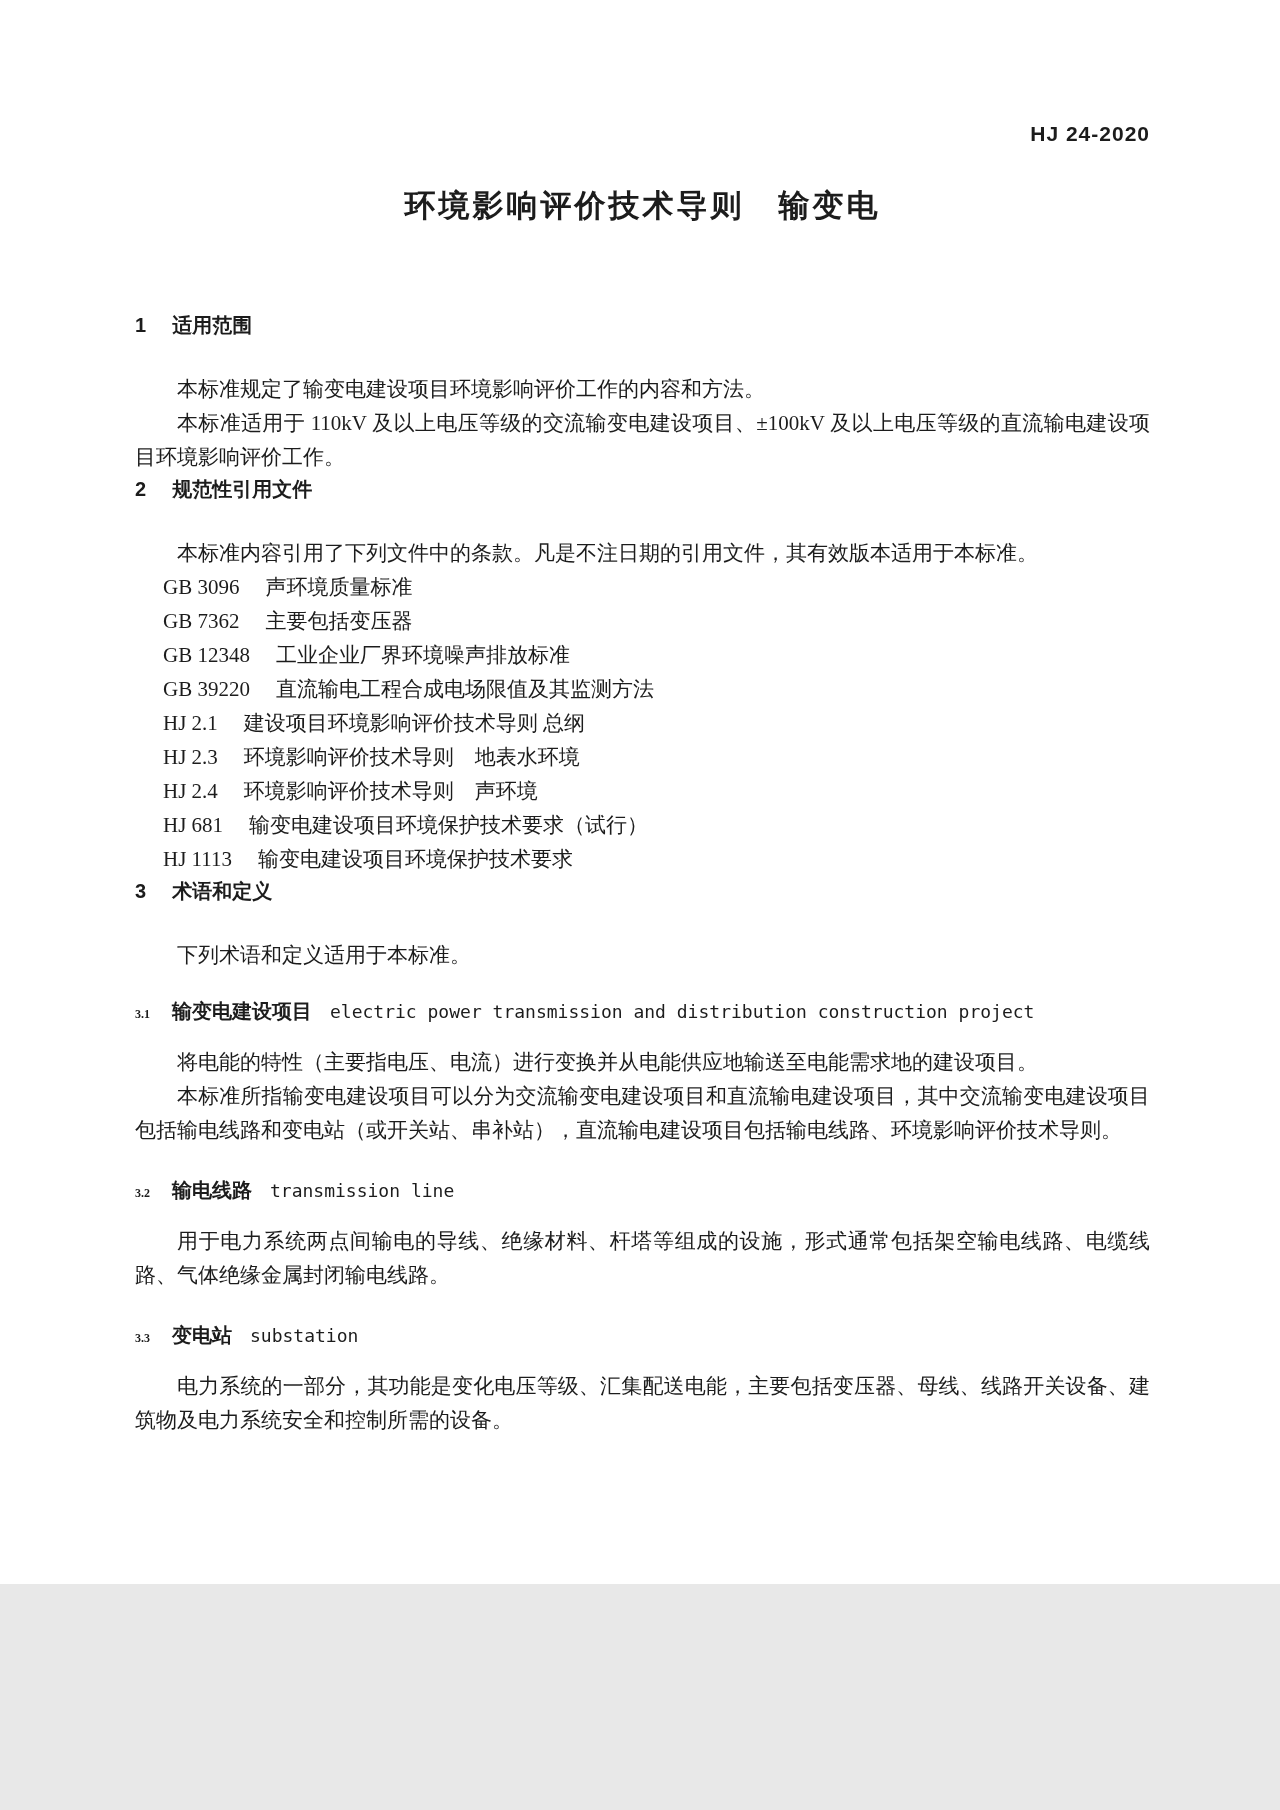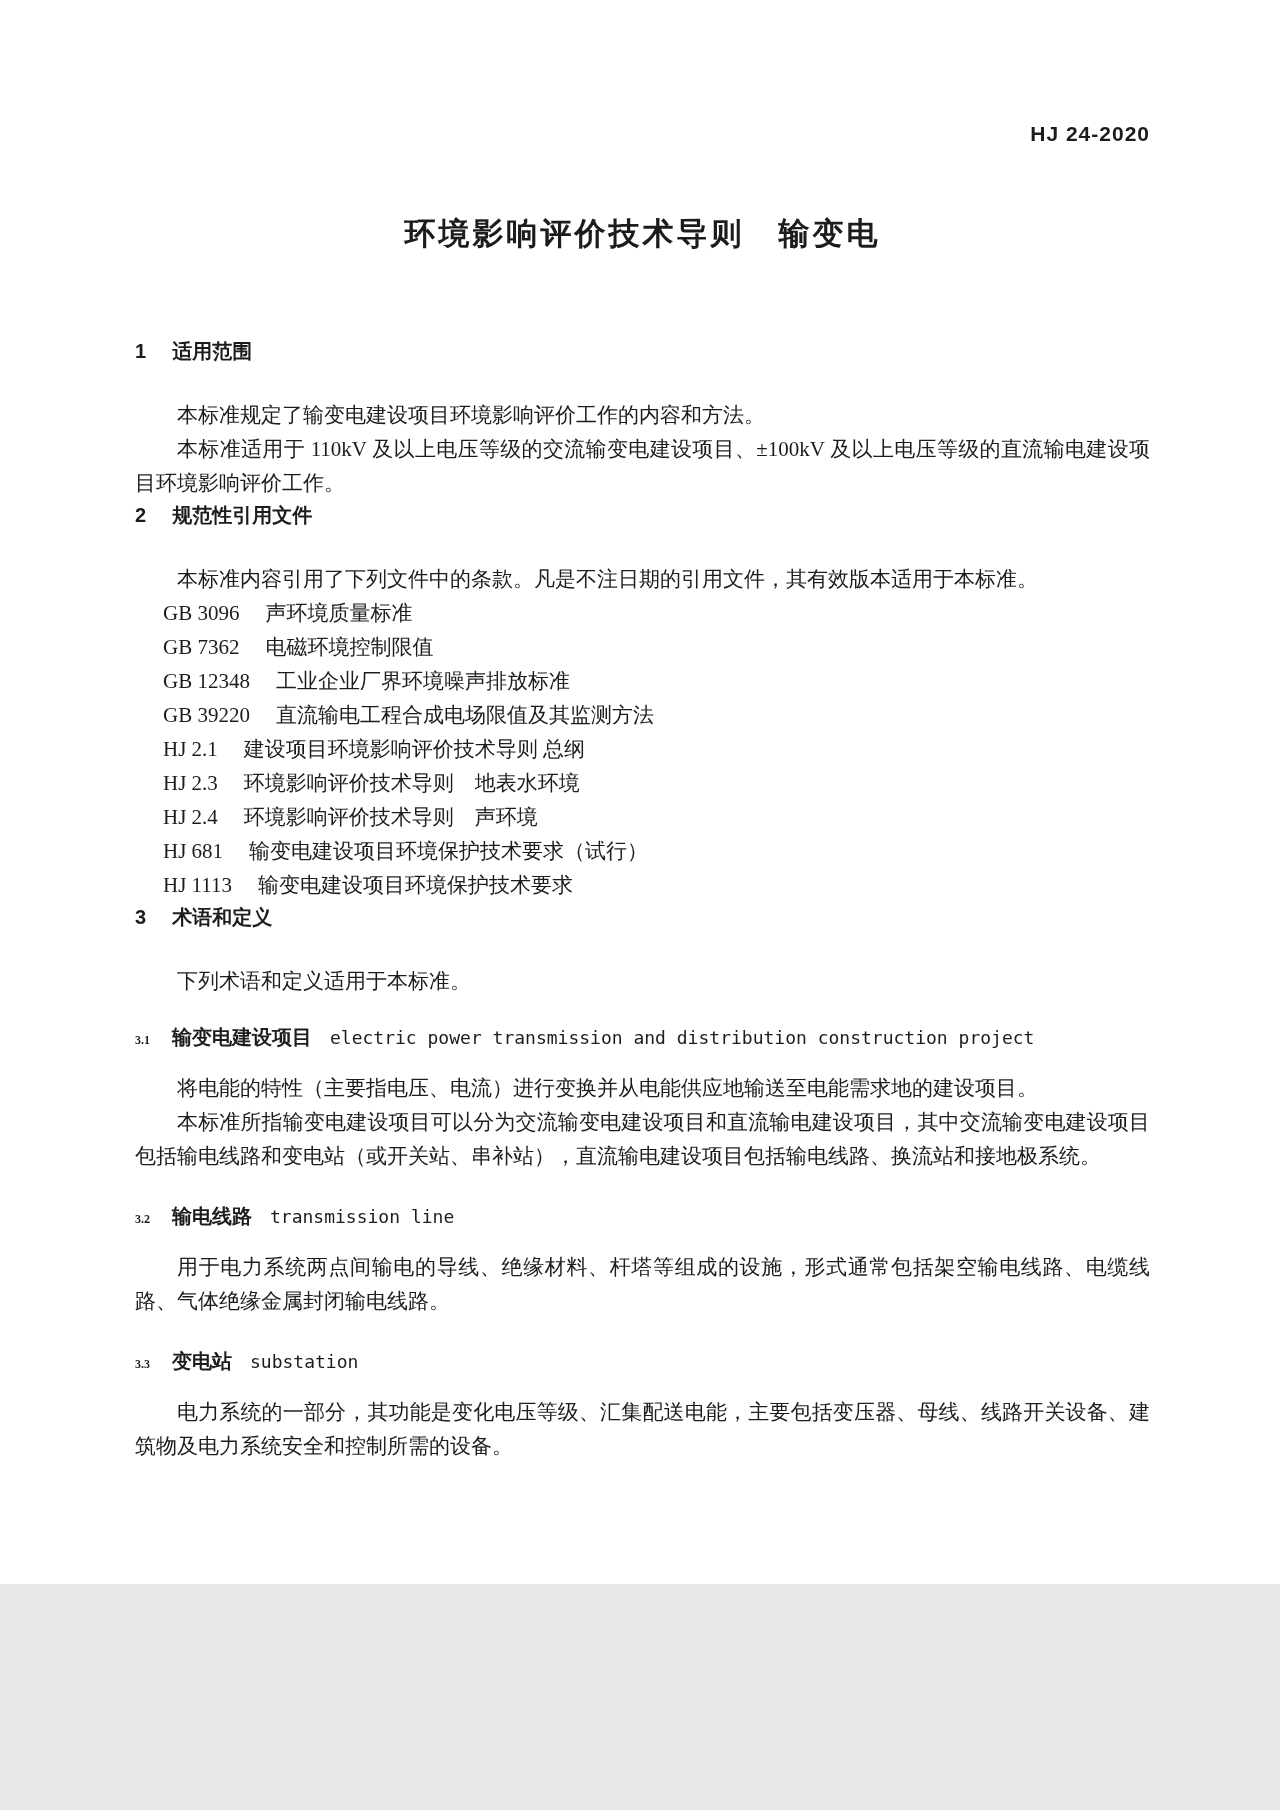--- a/index.html
+++ b/index.html
@@ -19,23 +19,23 @@
   }
   .doc-number {
     padding-top: 122px;
     text-align: right;
     font-family: "Liberation Sans", sans-serif;
     font-weight: 600;
     font-size: 21px;
     letter-spacing: 1px;
   }
   .doc-title {
-    margin-top: 68px;
+    margin-top: 42px;
     text-align: center;
-    font-family: Liberation Sans, sans-serif;
+    font-family: Liberation Mono, monospace;
     font-weight: bold;
     font-size: 31px;
     letter-spacing: 3px;
     line-height: 40px;
   }
   .section-first { margin-top: 82px; }
   .section { }
   .sec-heading {
     font-family: "Liberation Sans", sans-serif;
     font-weight: bold;
@@ -106,21 +106,21 @@
       <p class="body-para">本标准适用于 110kV 及以上电压等级的交流输变电建设项目、±100kV 及以上电压等级的直流输电建设项目环境影响评价工作。</p>
     </div>
 
     <div class="section">
       <div class="sec-heading">
         <span class="hnum">2</span><span>规范性引用文件</span>
       </div>
       <p class="body-para">本标准内容引用了下列文件中的条款。凡是不注日期的引用文件，其有效版本适用于本标准。</p>
       <div class="ref-list">
         <div class="ref-row"><span class="ref-code">GB 3096</span><span class="ref-title">声环境质量标准</span></div>
-        <div class="ref-row"><span class="ref-code">GB 7362</span><span class="ref-title">电磁环境控制限值</span></div>
+        <div class="ref-row"><span class="ref-code">GB 7362</span><span class="ref-title">主要包括变压器</span></div>
         <div class="ref-row"><span class="ref-code">GB 12348</span><span class="ref-title">工业企业厂界环境噪声排放标准</span></div>
         <div class="ref-row"><span class="ref-code">GB 39220</span><span class="ref-title">直流输电工程合成电场限值及其监测方法</span></div>
         <div class="ref-row"><span class="ref-code">HJ 2.1</span><span class="ref-title">建设项目环境影响评价技术导则  总纲</span></div>
         <div class="ref-row"><span class="ref-code">HJ 2.3</span><span class="ref-title">环境影响评价技术导则　地表水环境</span></div>
         <div class="ref-row"><span class="ref-code">HJ 2.4</span><span class="ref-title">环境影响评价技术导则　声环境</span></div>
         <div class="ref-row"><span class="ref-code">HJ 681</span><span class="ref-title">输变电建设项目环境保护技术要求（试行）</span></div>
         <div class="ref-row"><span class="ref-code">HJ 1113</span><span class="ref-title">输变电建设项目环境保护技术要求</span></div>
       </div>
     </div>
 
@@ -128,21 +128,21 @@
       <div class="sec-heading">
         <span class="hnum">3</span><span>术语和定义</span>
       </div>
       <p class="body-para">下列术语和定义适用于本标准。</p>
 
       <div class="term-heading">
         <span class="term-num">3.1</span><span class="term-zh">输变电建设项目</span><span class="term-en">electric power transmission and distribution construction project</span>
       </div>
       <div class="term-paras">
         <p class="body-para">将电能的特性（主要指电压、电流）进行变换并从电能供应地输送至电能需求地的建设项目。</p>
-        <p class="body-para">本标准所指输变电建设项目可以分为交流输变电建设项目和直流输电建设项目，其中交流输变电建设项目包括输电线路和变电站（或开关站、串补站），直流输电建设项目包括输电线路、换流站和接地极系统。</p>
+        <p class="body-para">本标准所指输变电建设项目可以分为交流输变电建设项目和直流输电建设项目，其中交流输变电建设项目包括输电线路和变电站（或开关站、串补站），直流输电建设项目包括输电线路、环境影响评价技术导则。</p>
       </div>
 
       <div class="term-heading">
         <span class="term-num">3.2</span><span class="term-zh">输电线路</span><span class="term-en">transmission line</span>
       </div>
       <div class="term-paras">
         <p class="body-para">用于电力系统两点间输电的导线、绝缘材料、杆塔等组成的设施，形式通常包括架空输电线路、电缆线路、气体绝缘金属封闭输电线路。</p>
       </div>
 
       <div class="term-heading">

